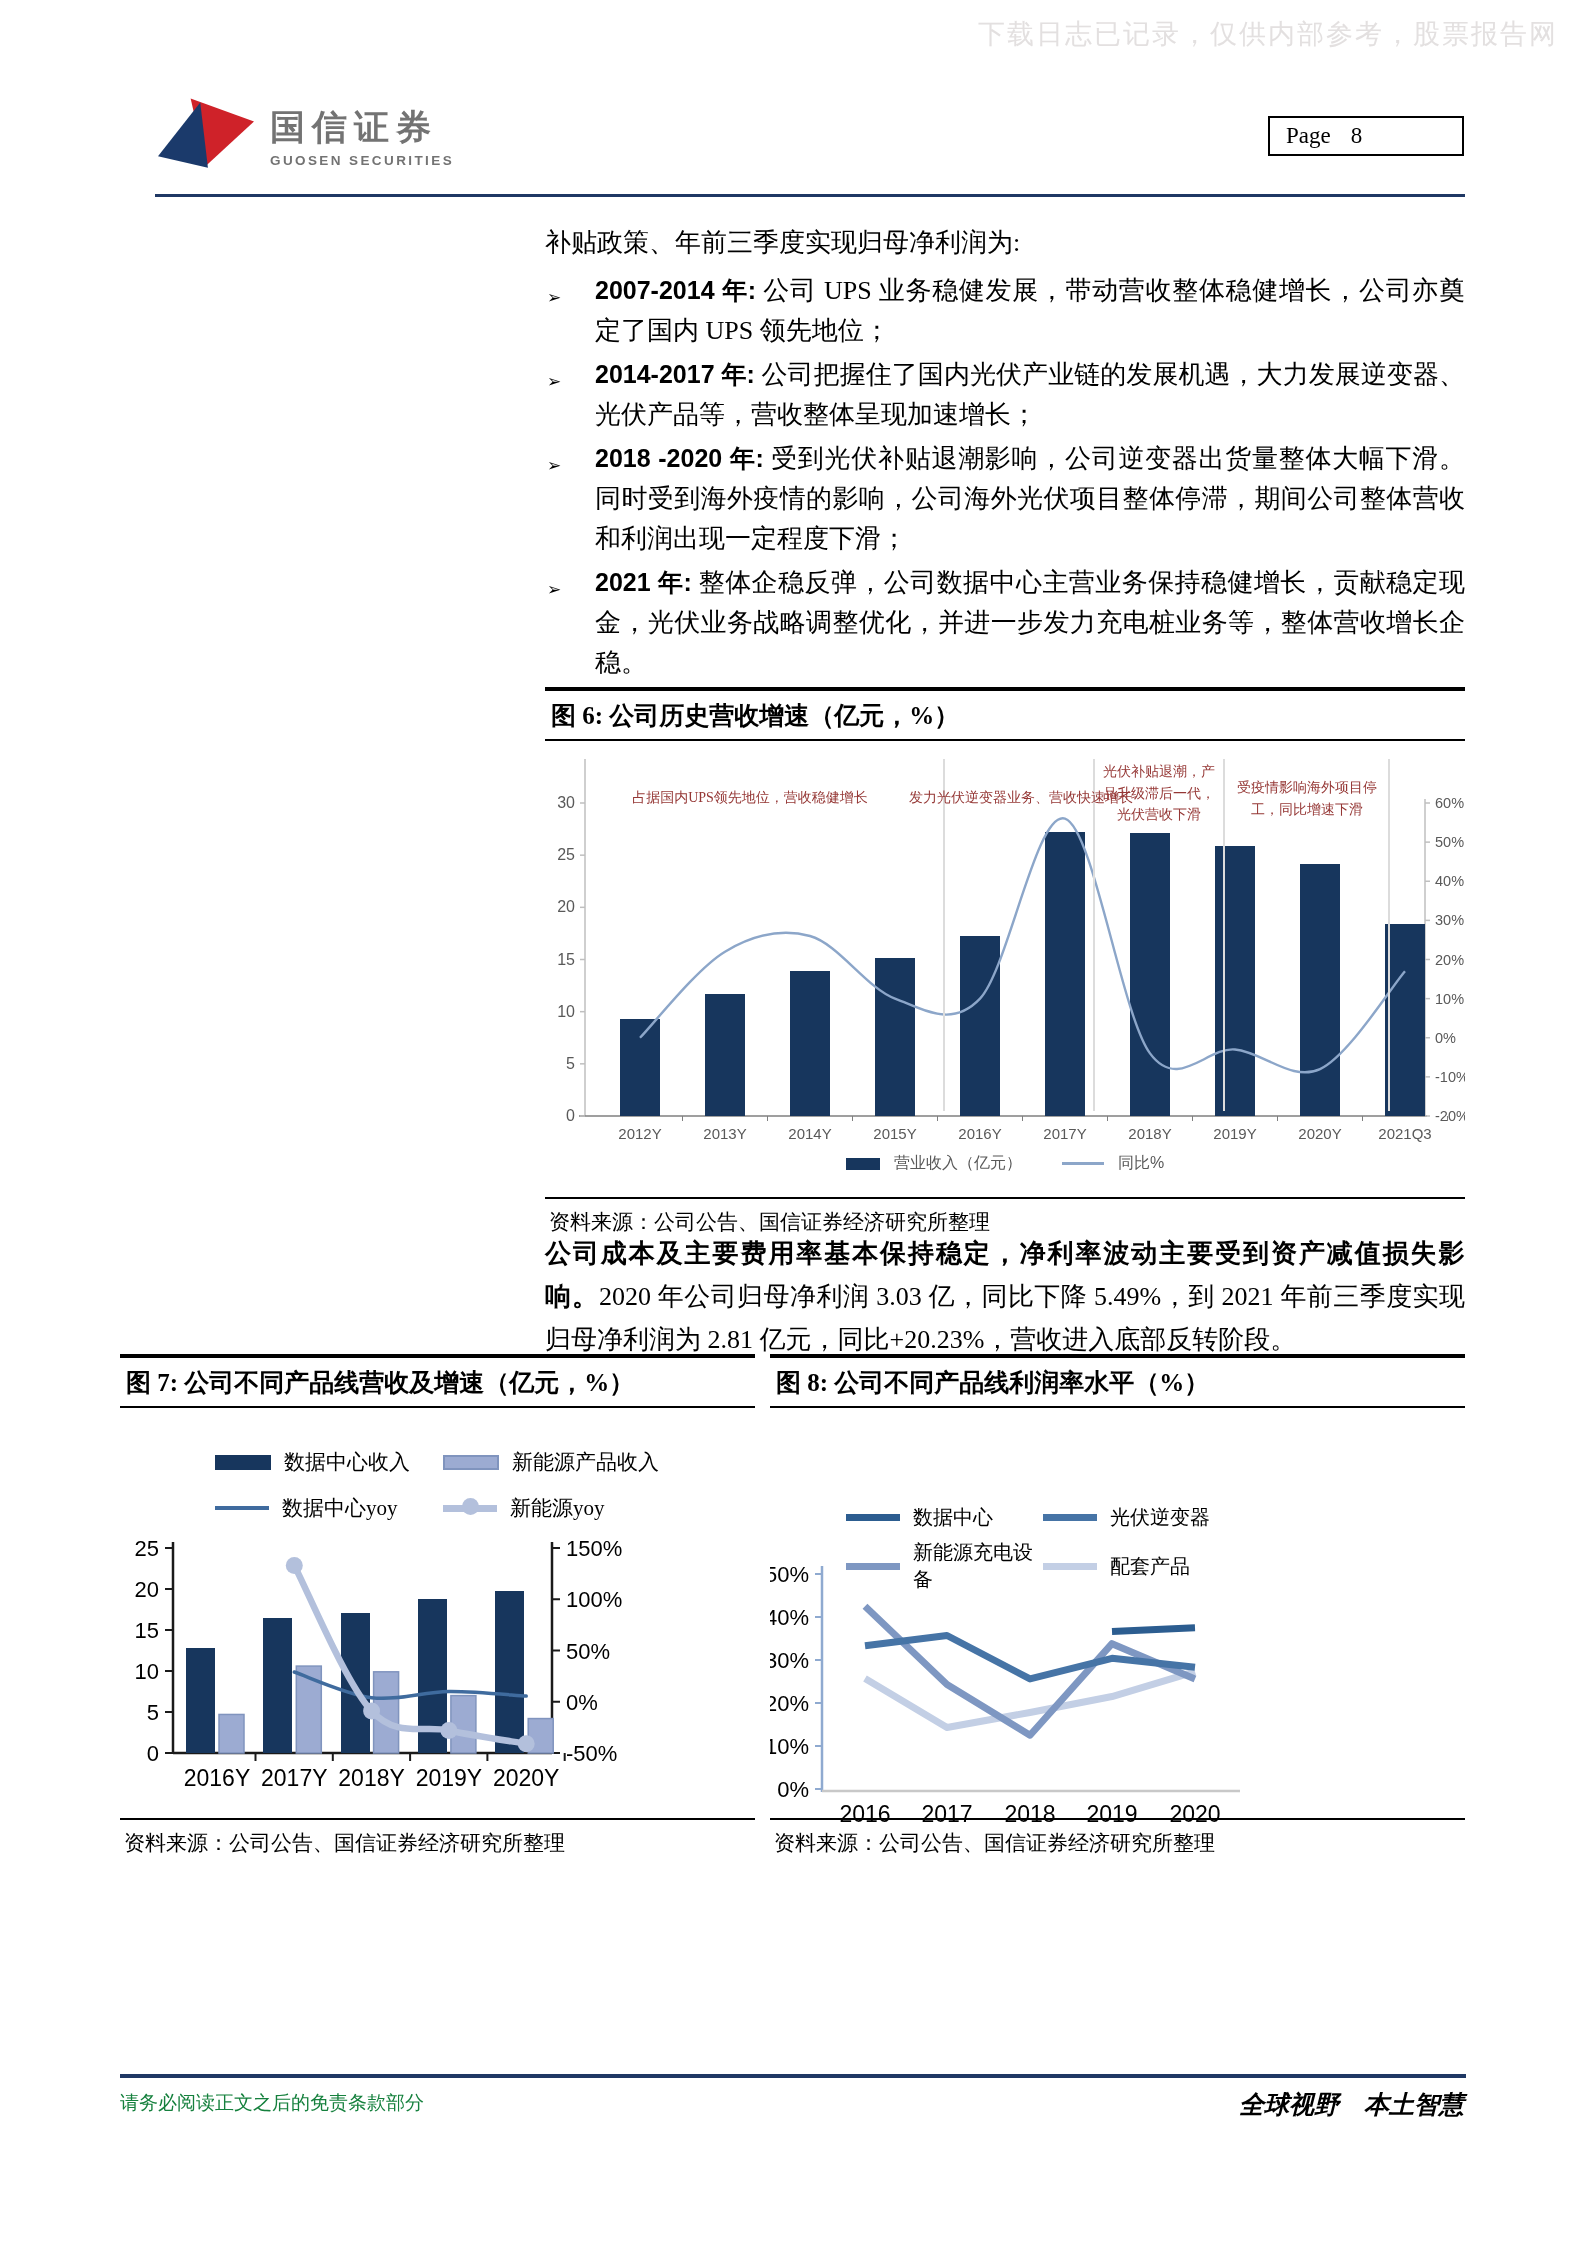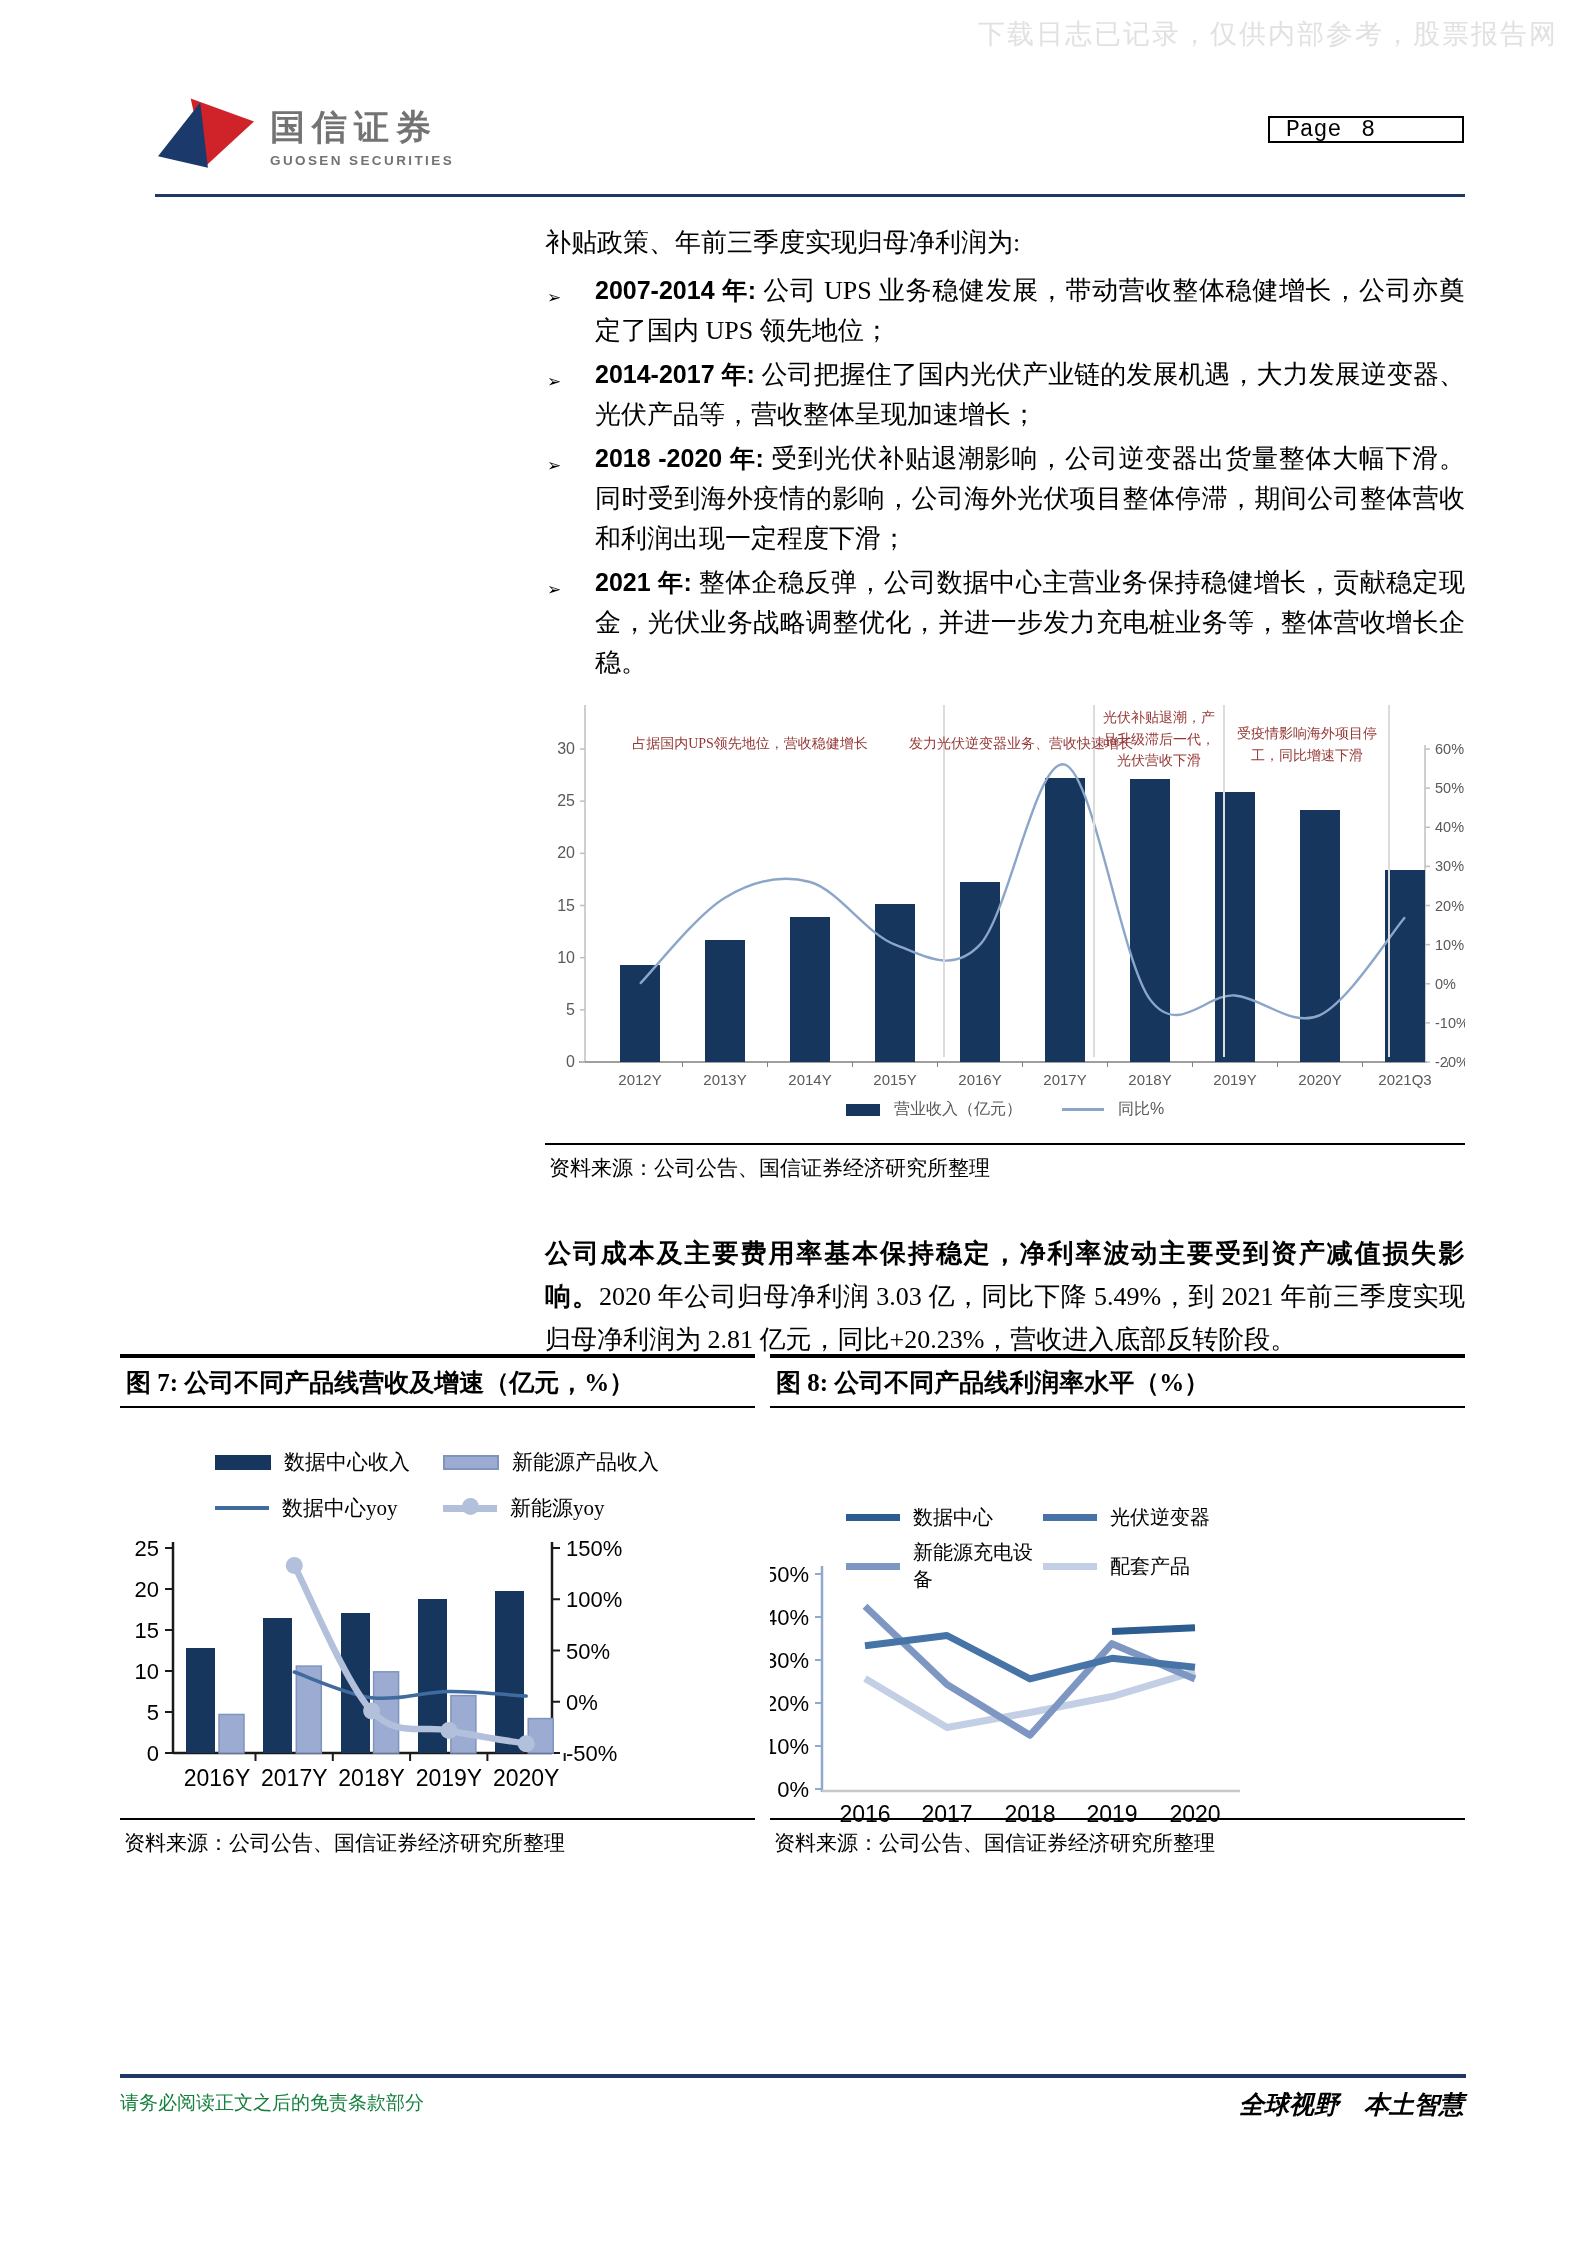--- a/index.html
+++ b/index.html
@@ -6,21 +6,21 @@
   body { background:#888; font-family:"Liberation Serif", serif; }
   #page { position:relative; width:1586px; height:2244px; background:#ffffff; margin:0 auto; overflow:hidden; }
 
   .watermark { position:absolute; top:16px; right:28px; font-size:27px; color:#e3e0e0; letter-spacing:2px; }
 
   
   .logo-wrap { position:absolute; left:158px; top:96px; display:flex; align-items:center; }
   .logo-text { margin-left:16px; color:#737373; }
   .logo-cn { font-size:35px; font-weight:bold; letter-spacing:7px; font-family:"Liberation Sans",sans-serif; }
   .logo-en { font-size:13.5px; font-weight:bold; letter-spacing:2.4px; font-family:"Liberation Sans",sans-serif; margin-top:2px; }
-  .page-box { position:absolute; left:1268px; top:116px; width:196px; height:27px; border:2.5px solid #000; display:flex; align-items:center; padding-left:16px; gap:20px; font-family:Liberation Mono, monospace; font-size:23px; color:#000; }
+  .page-box { position:absolute; left:1268px; top:116px; width:196px; height:40px; border:2.5px solid #000; display:flex; align-items:center; padding-left:16px; gap:20px; font-family:Liberation Serif, serif; font-size:23px; color:#000; }
   .header-rule { position:absolute; left:155px; top:194px; width:1310px; height:3px; background:#1f3864; }
 
   
   .intro { position:absolute; left:545px; top:225px; width:920px; font-size:26px; color:#000; }
   .bullets { position:absolute; left:545px; top:270px; width:920px; }
   .bullet { position:relative; padding-left:50px; text-align:justify; font-size:26px; line-height:40px; color:#000; margin-bottom:3px; }
   .bullet .mark { position:absolute; left:2px; top:7px; font-size:17px; font-family:"DejaVu Sans",sans-serif; color:#000; }
   .bullet b { font-family:"Liberation Sans",sans-serif; font-size:25px; }
 
   
@@ -98,20 +98,21 @@
     </div>
     <div class="bullet">
       <span class="mark">➢</span><b>2018 -2020 年:</b><span> 受到光伏补贴退潮影响，公司逆变器出货量整体大幅下滑。同时受到海外疫情的影响，公司海外光伏项目整体停滞，期间公司整体营收和利润出现一定程度下滑；</span>
     </div>
     <div class="bullet">
       <span class="mark">➢</span><b>2021 年:</b><span> 整体企稳反弹，公司数据中心主营业务保持稳健增长，贡献稳定现金，光伏业务战略调整优化，并进一步发力充电桩业务等，整体营收增长企稳。</span>
     </div>
   </div>
 
   <div class="figbox" id="fig6">
+    <div class="figtitle">图 6: 公司历史营收增速（亿元，%）</div>
     <div class="chartarea">
       <svg id="svg6" width="920" height="408">
           <line x1="40" y1="18" x2="40" y2="375" stroke="#bfbfbf" stroke-width="1.5"></line>
           <line x1="880" y1="58" x2="880" y2="375" stroke="#bfbfbf" stroke-width="1.5"></line>
           <line x1="34" y1="375" x2="882" y2="375" stroke="#7f7f7f" stroke-width="1.5"></line>
           <line x1="35" y1="375" x2="40" y2="375" stroke="#bfbfbf" stroke-width="1.5"></line>
           <text x="30" y="380" text-anchor="end" font-size="16" fill="#595959">0</text>
           <line x1="35" y1="322.8333333333333" x2="40" y2="322.8333333333333" stroke="#bfbfbf" stroke-width="1.5"></line>
           <text x="30" y="327.8333333333333" text-anchor="end" font-size="16" fill="#595959">5</text>
           <line x1="35" y1="270.6666666666667" x2="40" y2="270.6666666666667" stroke="#bfbfbf" stroke-width="1.5"></line>

